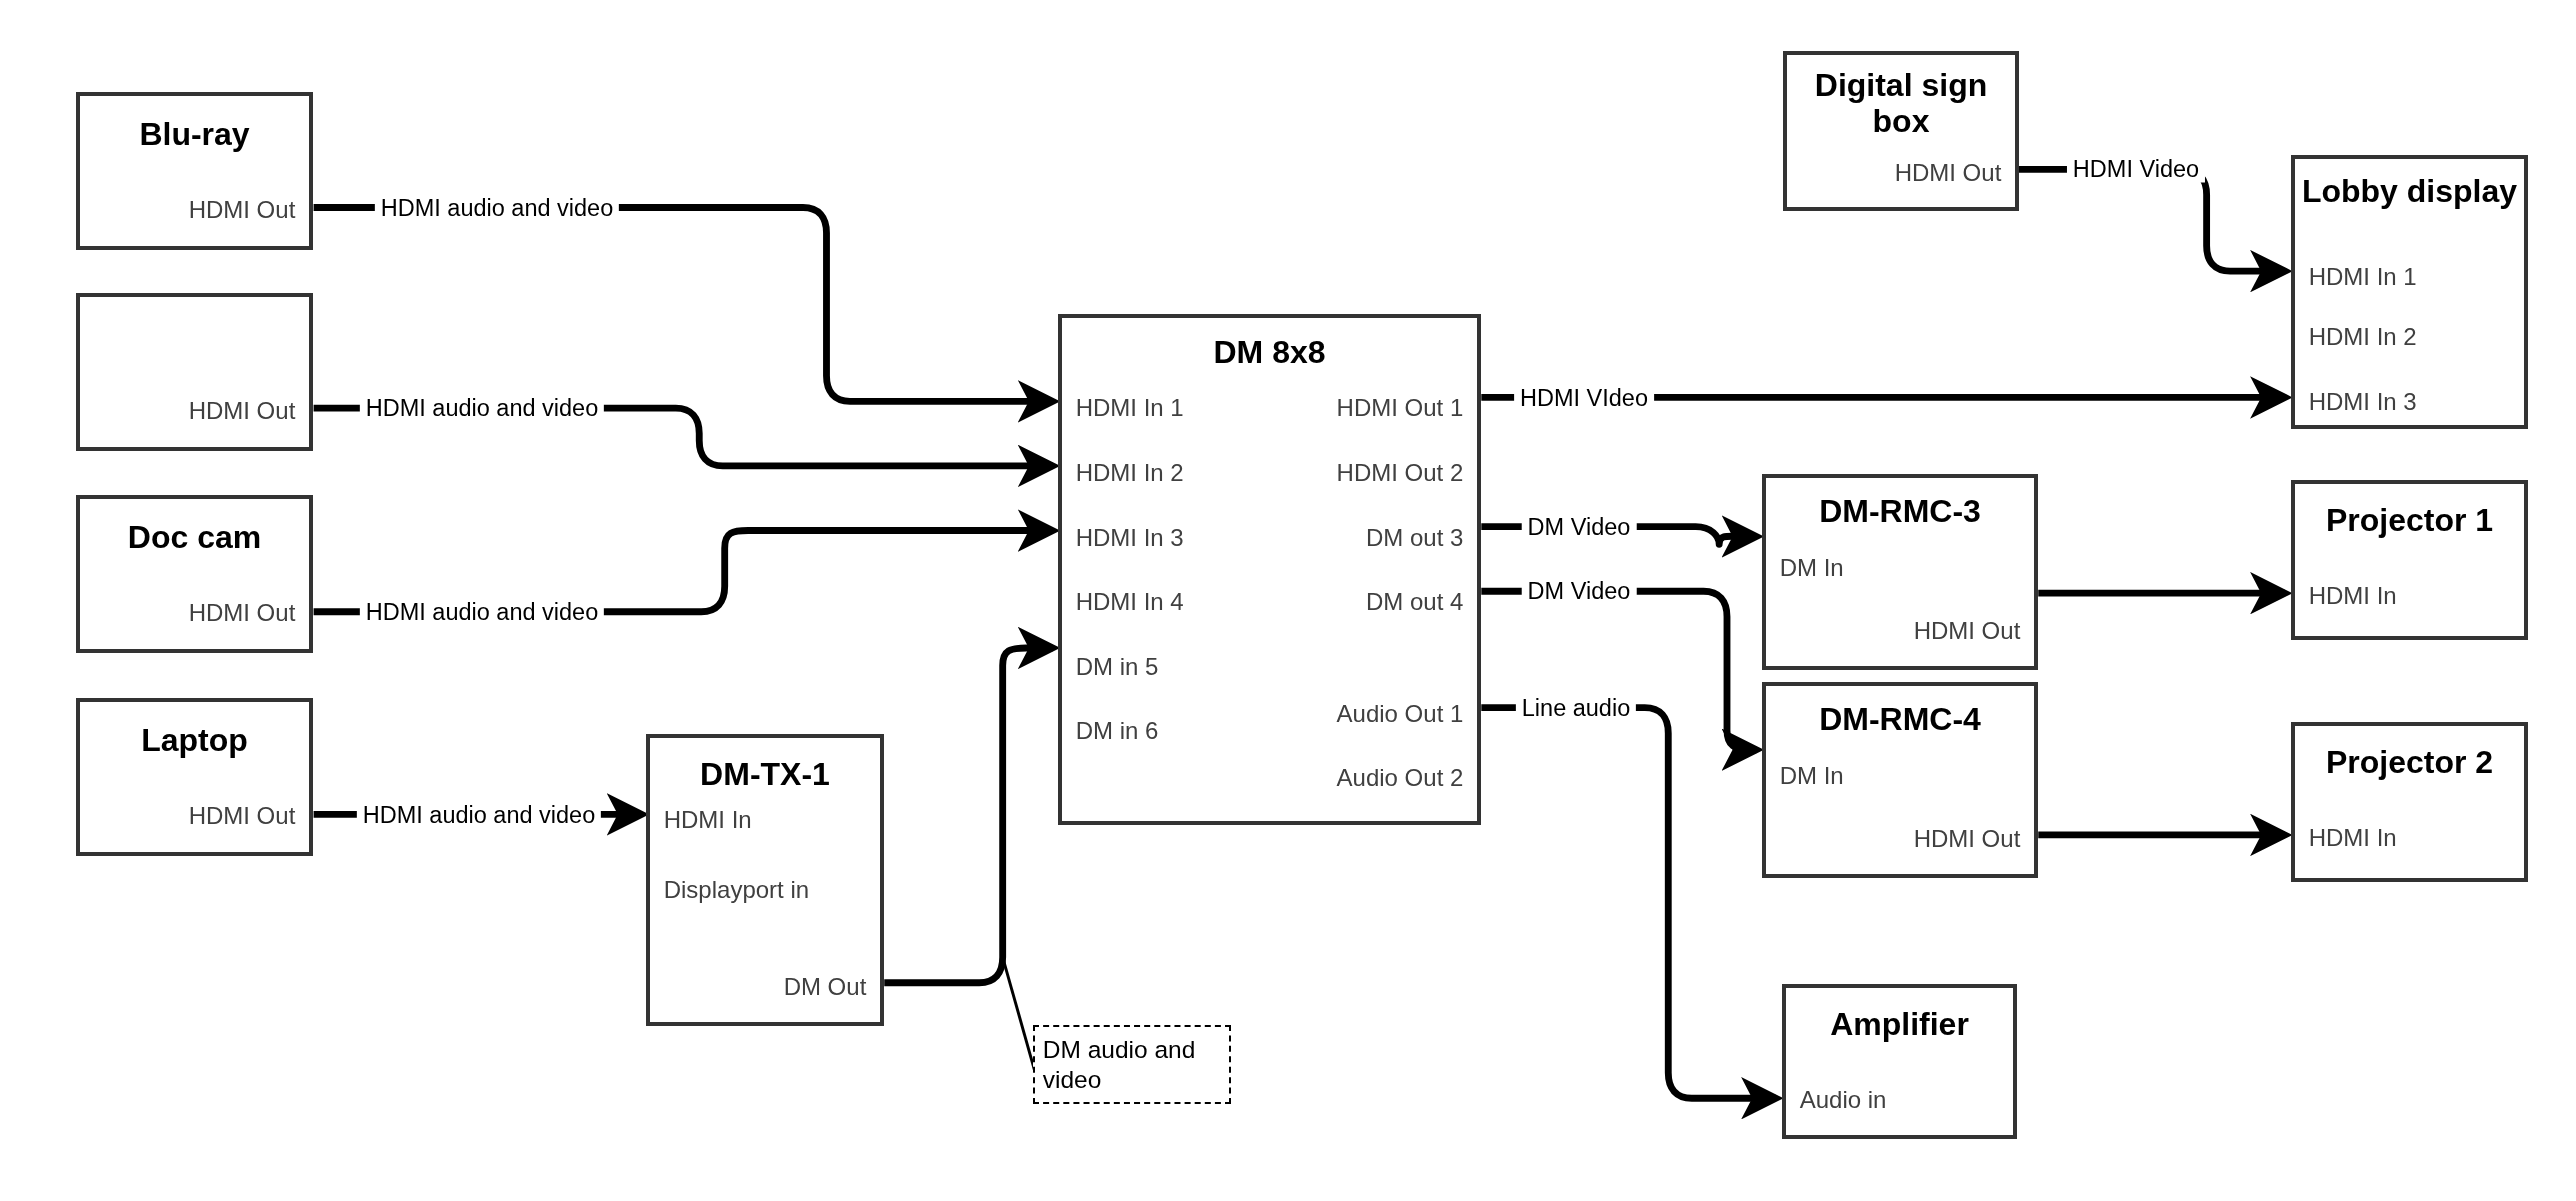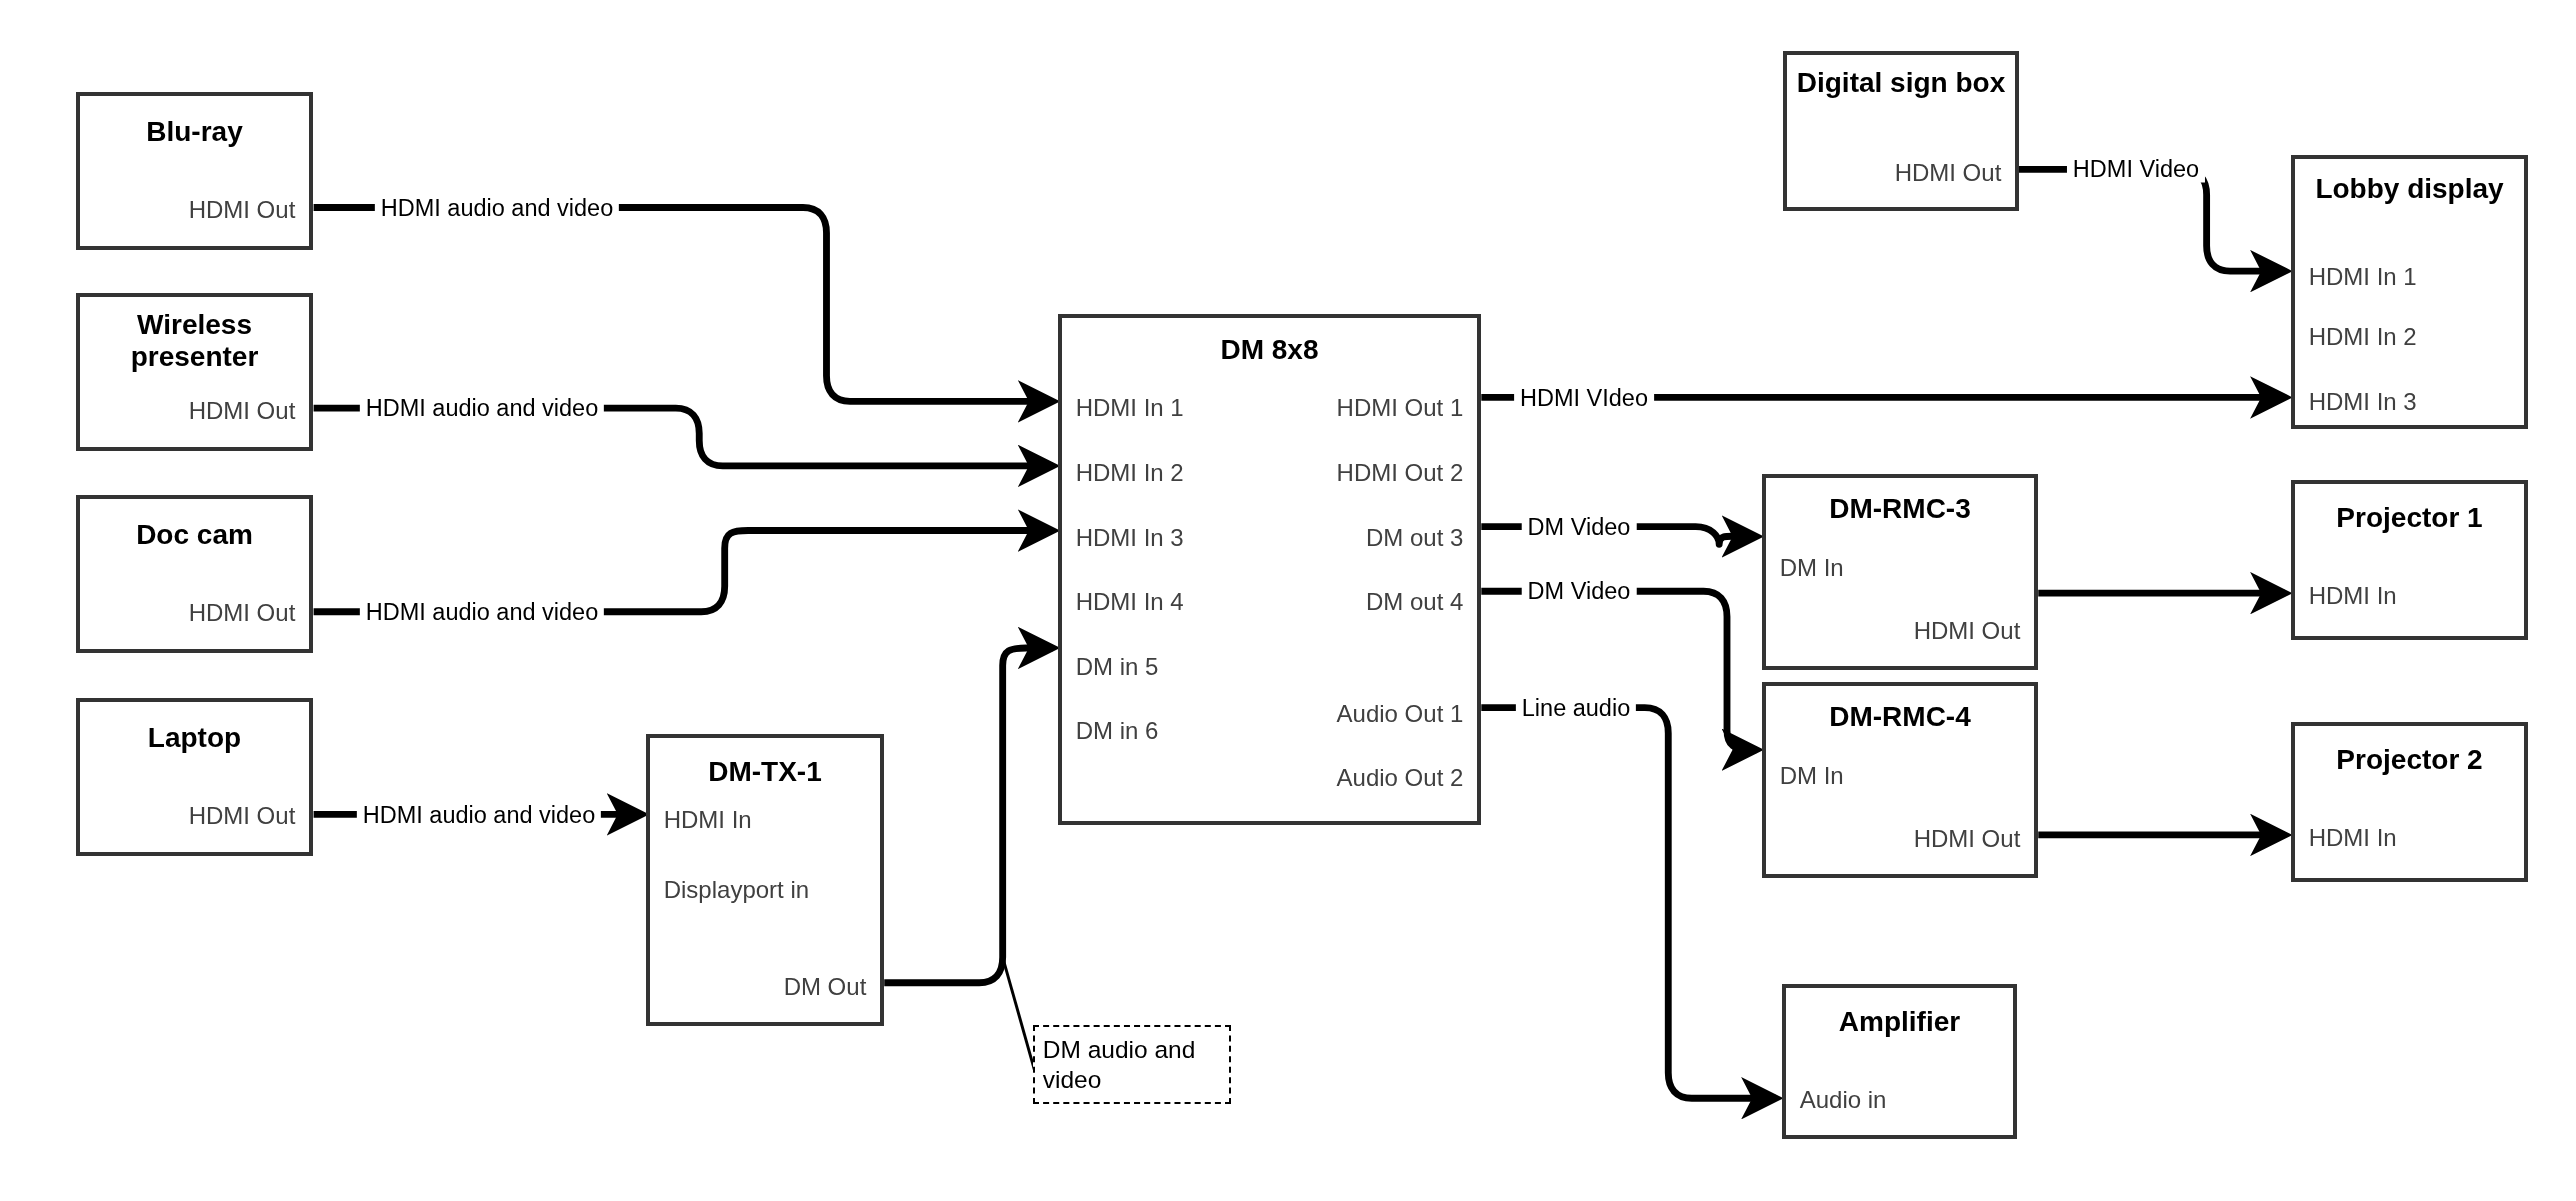--- a/index.html
+++ b/index.html
@@ -36,21 +36,21 @@
     stroke-width: 3;
   }
   .node {
     position: absolute;
     box-sizing: border-box;
     border: 4.9px solid #333333;
     background: #ffffff;
   }
   .node-title {
     font-weight: bold;
-    font-size: 28px;
+    font-size: 32px;
     color: #000000;
     text-align: center;
     line-height: 1.14;
     white-space: pre-line;
   }
   .port {
     position: absolute;
     font-size: 24px;
     color: #404040;
     white-space: nowrap;
@@ -120,21 +120,20 @@
 
     <path class="wire" marker-end="url(#arrow)" d="M 2082 853 H 2334"></path>
   </svg>
 
   <div class="node" style="left:76px; top:92px; width:237px; height:158px;">
     <div class="node-title" style="margin-top:19.6px;">Blu-ray</div>
     <div class="port port-right" style="top:100px;">HDMI Out</div>
   </div>
 
   <div class="node" style="left:76px; top:293px; width:237px; height:158px;">
-    <div class="node-title" style="margin-top:11.7px;">Wireless presenter</div>
     <div class="port port-right" style="top:100px;">HDMI Out</div>
   </div>
 
   <div class="node" style="left:76px; top:495px; width:237px; height:158px;">
     <div class="node-title" style="margin-top:19.6px;">Doc cam</div>
     <div class="port port-right" style="top:100px;">HDMI Out</div>
   </div>
 
   <div class="node" style="left:76px; top:698px; width:237px; height:158px;">
     <div class="node-title" style="margin-top:19.6px;">Laptop</div>

